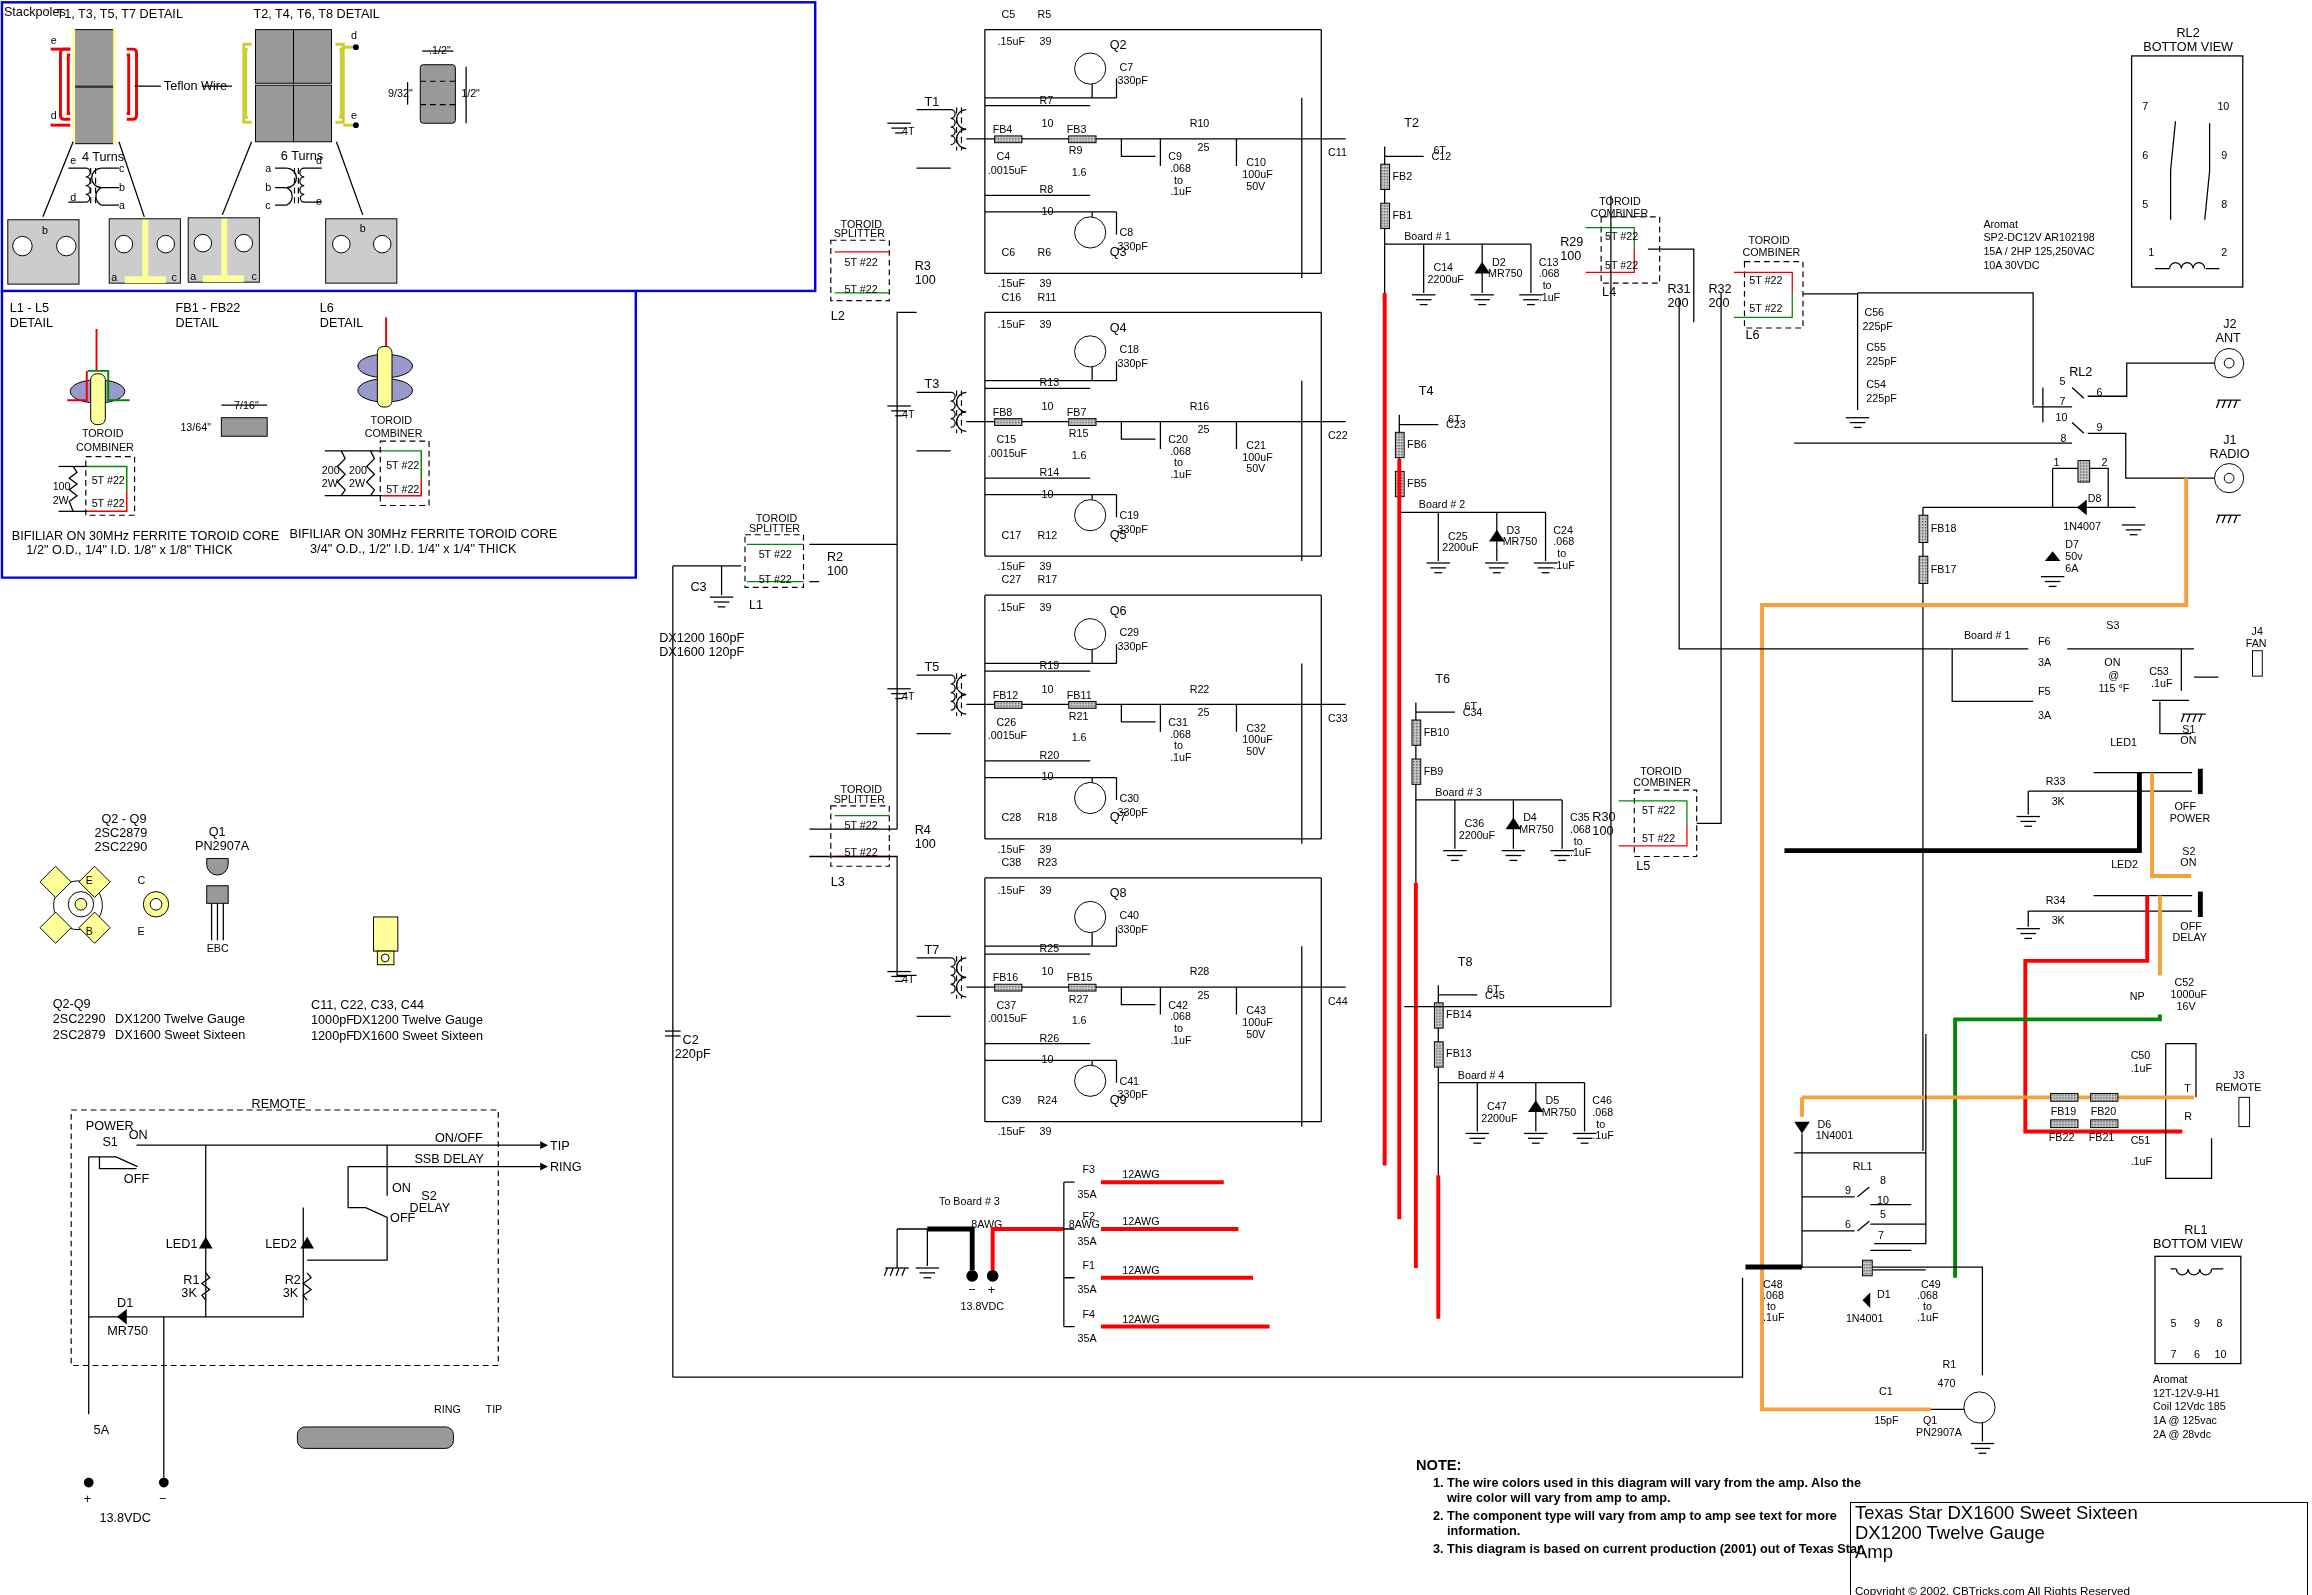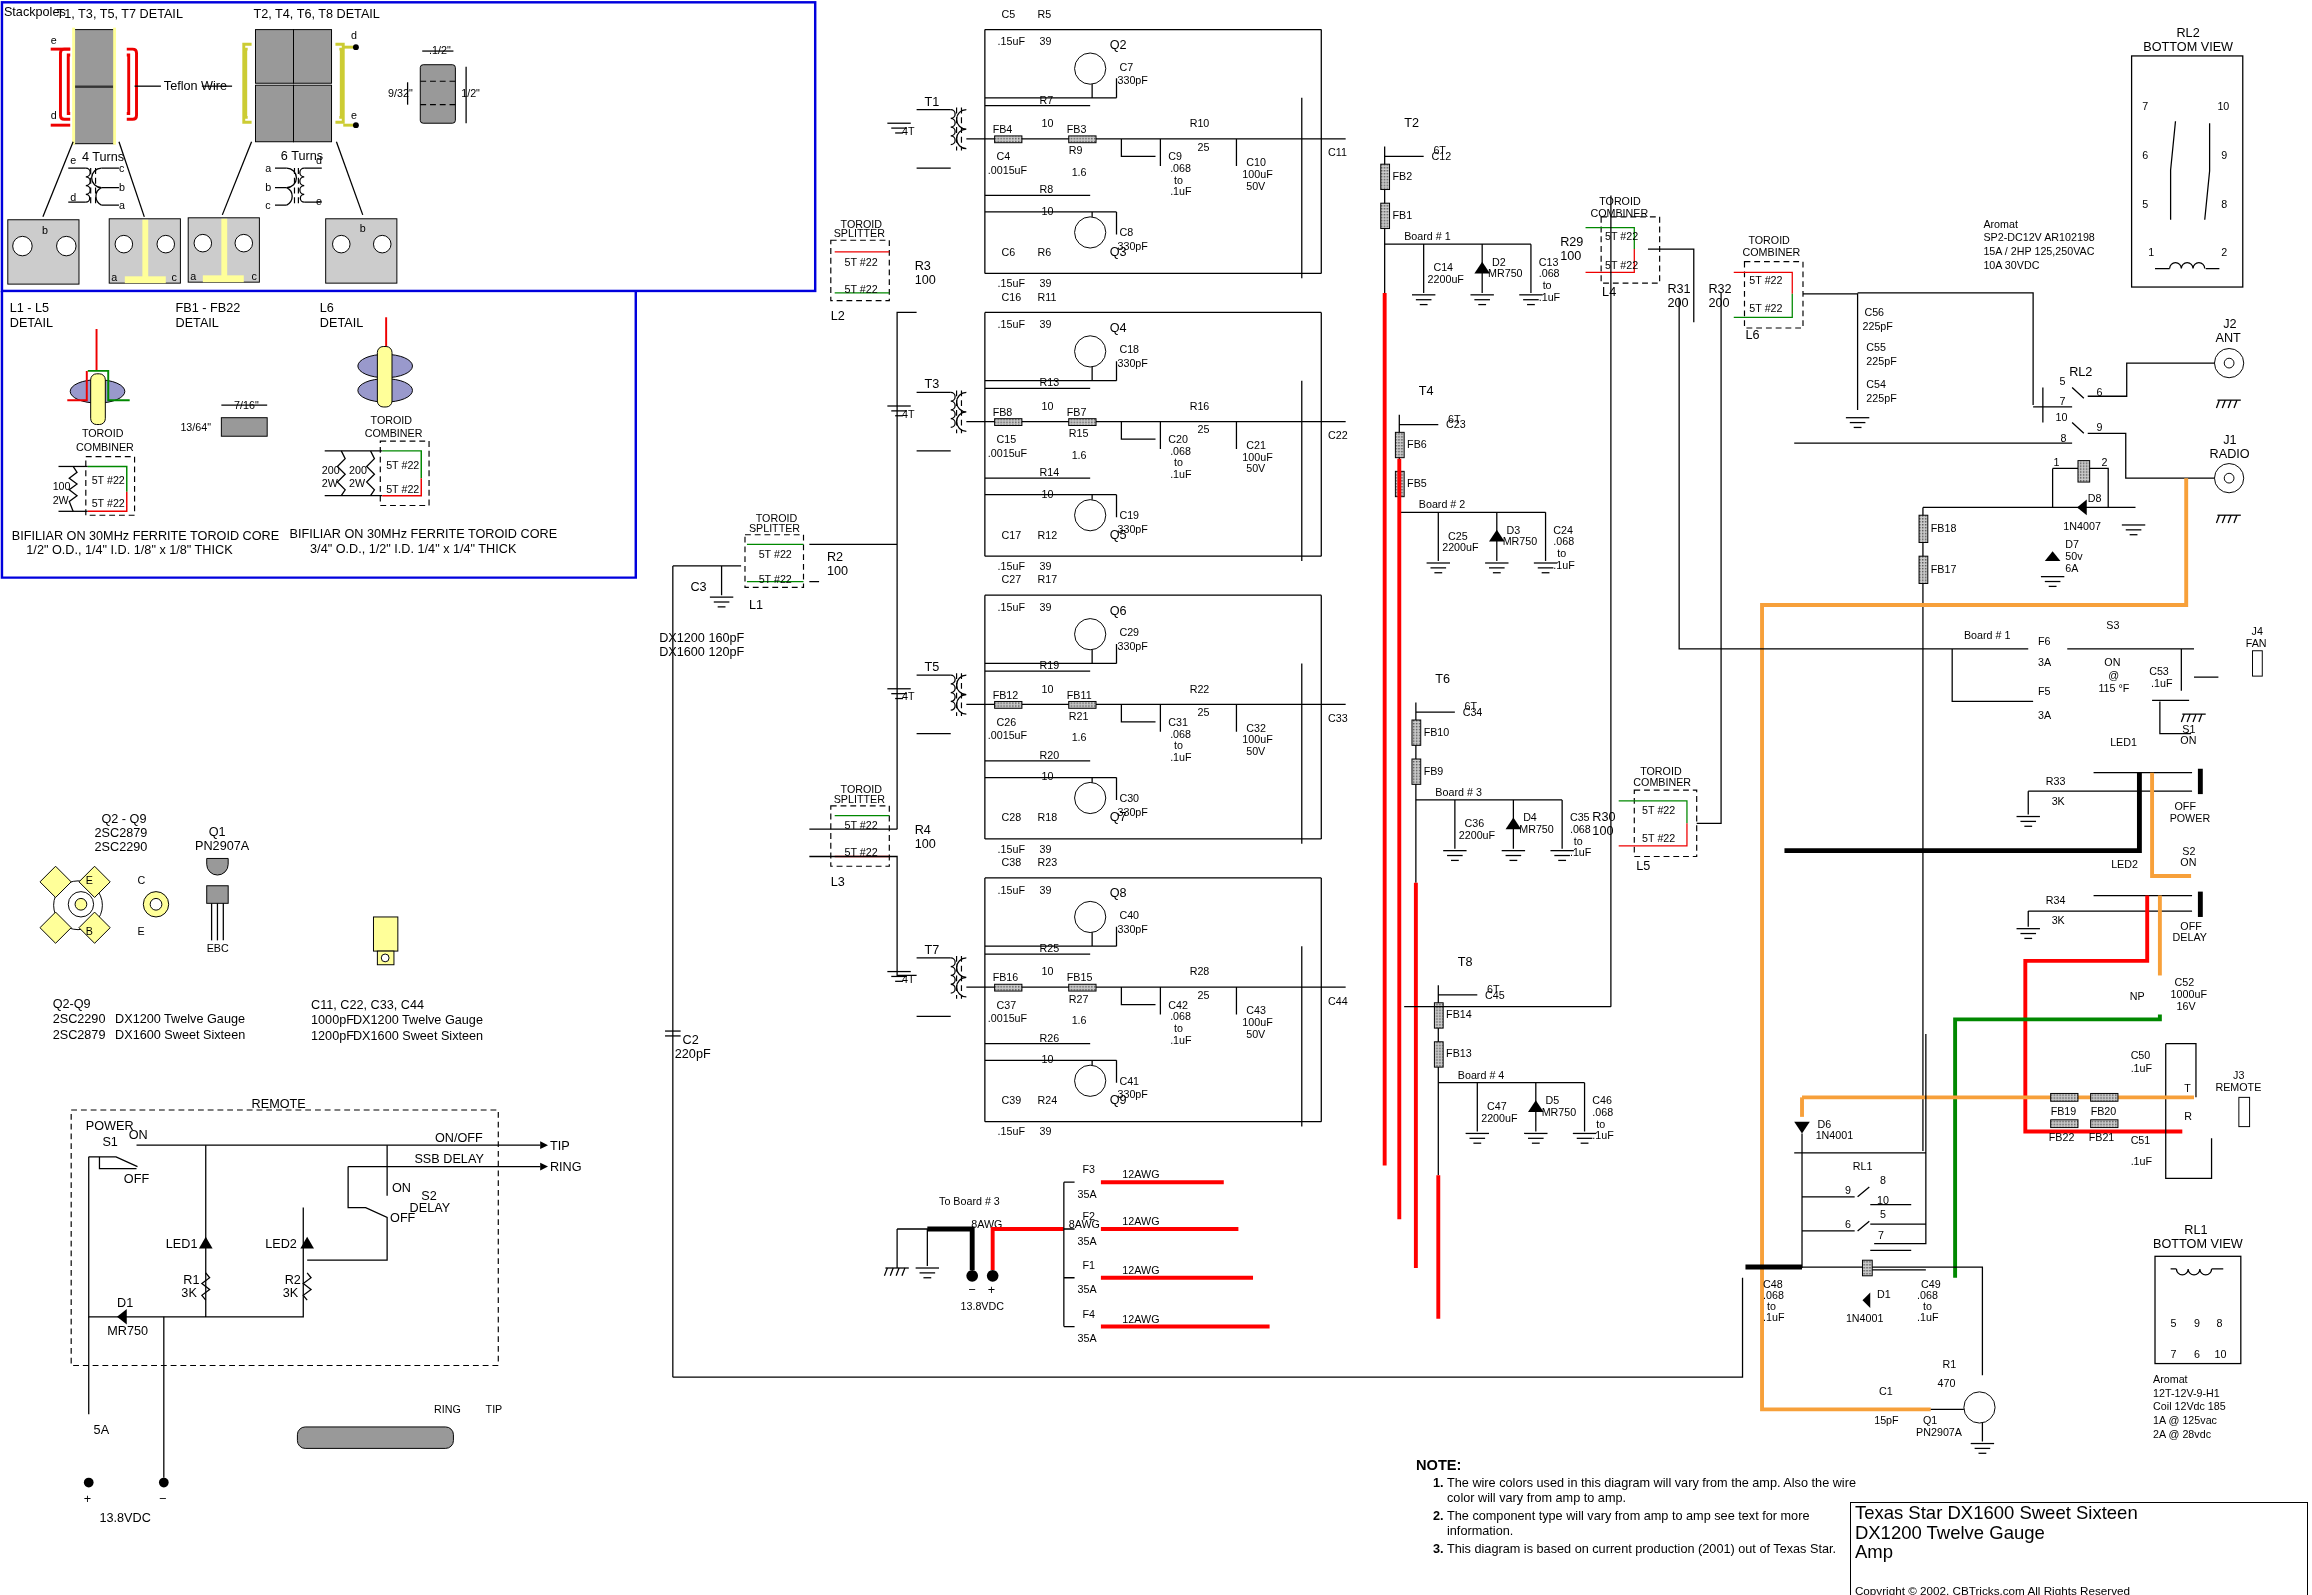--- a/index.html
+++ b/index.html
@@ -11,21 +11,21 @@
   .wb{stroke:#000;stroke-width:5;fill:none;}
   .wr{stroke:#f00;stroke-width:4;fill:none;}
   .wo{stroke:#f7a03a;stroke-width:4;fill:none;}
   .wg{stroke:#080;stroke-width:4;fill:none;}
   .dot{fill:#000;}
   .box{stroke:#0000dd;stroke-width:2.5;fill:none;}
   .dash{stroke:#000;stroke-width:1.2;fill:none;stroke-dasharray:6 4;}
   .note{position:absolute;left:1416px;top:1458px;width:449px;font-size:12.7px;line-height:15.6px;}
   .note .hd{font-weight:bold;font-size:14.6px;}
   .note ol{margin:2px 0 0 0;padding-left:31px;}
-  .note li{margin:0 0 2px 0;}
+  .note li{margin:0 0 2px 0;font-weight:bold;}
   .note li::marker{font-weight:bold;}
   .tblock{position:absolute;left:1850px;top:1468px;width:456px;height:115px;border:1.5px solid #000;margin-top:34px;}
   .tblock .l{font-size:18.5px;line-height:19.5px;padding-left:3.9px;}
   .tblock .cp{position:absolute;left:3.9px;top:81px;font-size:11.7px;}
   .tblock .rv{position:absolute;left:3.9px;top:101px;font-size:11.7px;text-decoration:underline;}
   .tblock .site{position:absolute;left:332px;top:101px;font-size:11.7px;}
   .tblock .dt{position:absolute;right:5px;top:101px;font-size:11.7px;}
 </style>
 </head>
 <body>

